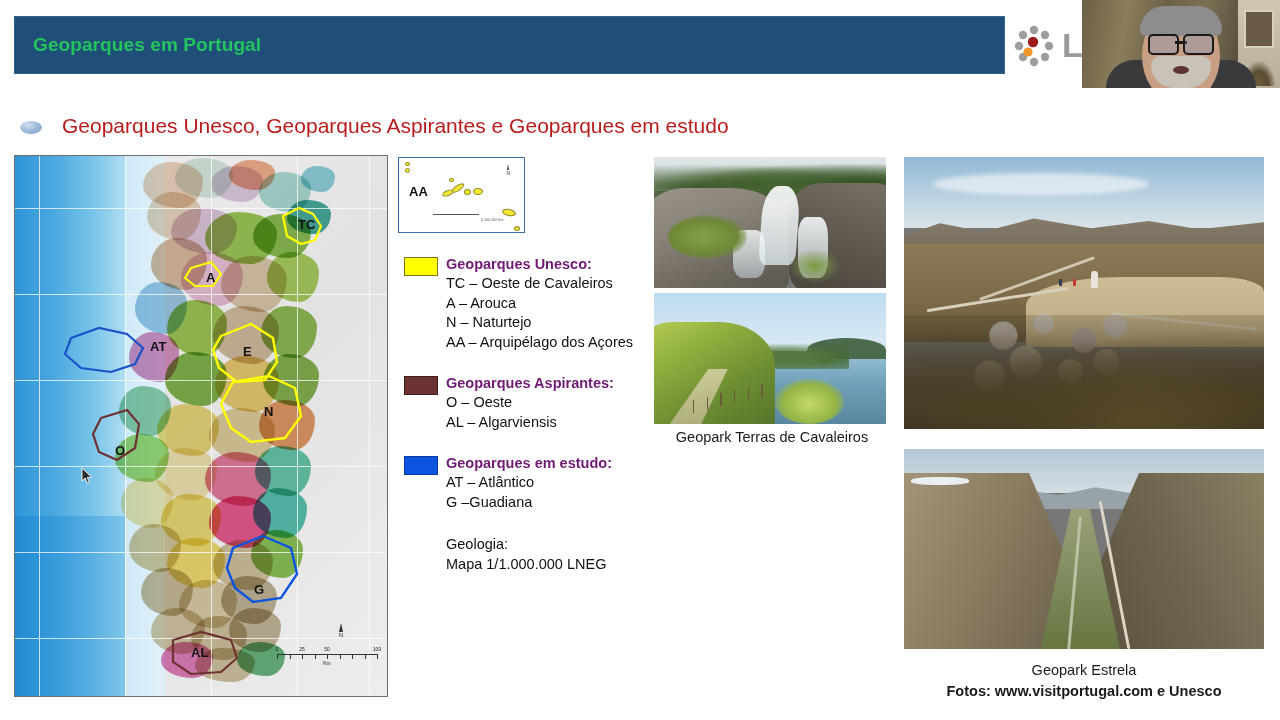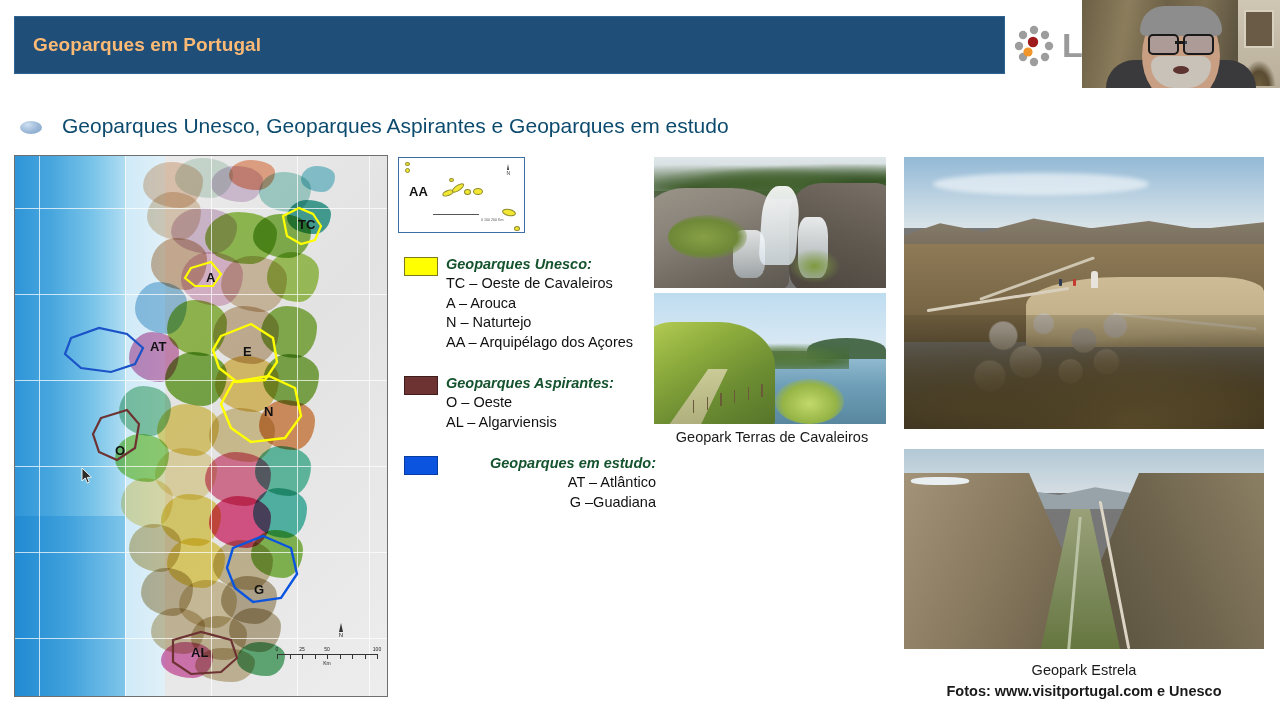--- a/index.html
+++ b/index.html
@@ -2,21 +2,21 @@
 <html><head>
 <meta charset="utf-8">
 <style>
   html,body{margin:0;padding:0;background:#ffffff;}
   body{width:1280px;height:720px;overflow:hidden;font-family:"Liberation Sans",sans-serif;color:#1a1a1a;}
   .slide{position:relative;width:1280px;height:720px;background:#fff;}
 
   
   .title-bar{position:absolute;left:14px;top:16px;width:989px;height:56px;background:#1f4e79;
              border:1px solid #2f6391;display:flex;align-items:center;}
-  .title-bar .title{color:#fdba74;font-size:19px;font-weight:bold;letter-spacing:.1px;margin-left:18px;}
+  .title-bar .title{color:#22c55e;font-size:19px;font-weight:bold;letter-spacing:.1px;margin-left:18px;}
 
   
   .logo{position:absolute;left:1012px;top:22px;width:180px;height:48px;}
   .logo-mark{position:absolute;left:0;top:2px;width:44px;height:44px;}
   .logo-word{position:absolute;left:50px;top:4px;font-size:34px;color:#9a9a9a;font-weight:600;letter-spacing:1px;}
 
   
   .webcam{position:absolute;left:1082px;top:0;width:198px;height:88px;overflow:hidden;background:#2a2620;}
   .wc-bg{position:absolute;inset:0;background:linear-gradient(100deg,#6b5f45 0%,#8b7d5c 22%,#6d6147 40%,#7d7054 58%,#5d5440 76%,#3c3730 100%);}
   .wc-wall{position:absolute;right:0;top:0;width:42px;height:88px;background:linear-gradient(180deg,#cfc6b4,#b8ae99);}
@@ -35,21 +35,21 @@
             background:#c9c4bd;border-radius:12px 12px 30px 30px;opacity:.92;}
   .wc-mouth{position:absolute;left:50%;top:66px;transform:translateX(-50%);width:16px;height:8px;background:#5d3430;border-radius:50%;}
   .wc-body{position:absolute;left:50%;bottom:0;transform:translateX(-50%);width:150px;height:28px;
            background:#3a3a3c;border-radius:40px 40px 0 0;}
   .wc-shirt{position:absolute;left:50%;bottom:0;transform:translateX(-50%);width:34px;height:16px;
             background:#e7e9ea;clip-path:polygon(50% 100%,0 0,100% 0);}
 
   
   .bullet{position:absolute;left:20px;top:121px;width:22px;height:13px;border-radius:50%;
           background:radial-gradient(ellipse at 35% 30%,#cfe0f2 0%,#9ab6d6 55%,#7fa3c8 100%);}
-  .subtitle{position:absolute;left:62px;top:114px;font-size:21px;color:#0c4a6e;white-space:nowrap;}
+  .subtitle{position:absolute;left:62px;top:114px;font-size:21px;color:#b91c1c;white-space:nowrap;}
 
   
   .map{position:absolute;left:14px;top:155px;width:372px;height:540px;border:1px solid #6f6f6f;
        background:#eef1f3;overflow:hidden;}
   .map-ocean{position:absolute;left:0;top:0;width:150px;height:100%;
      background:linear-gradient(90deg,#2f95d8 0%,#49a7de 25%,#79c4e9 52%,#b4dff3 75%,#dff0fa 100%);}
   .map-ocean2{position:absolute;left:0;top:360px;width:130px;height:180px;
      background:linear-gradient(90deg,#1f89d2 0%,#3d9fdb 40%,#8fcfee 100%);opacity:.9;}
   .map-shelf{position:absolute;left:110px;top:0;width:70px;height:100%;
      background:linear-gradient(90deg,#cfeaf8,#eef5f8);}
@@ -83,21 +83,21 @@
   .inset .sb{position:absolute;left:34px;bottom:14px;width:46px;height:3px;border-top:.8px solid #555;}
   .inset .sbt{position:absolute;left:82px;bottom:10px;font-size:3.6px;color:#555;}
 
   
   .legend{position:absolute;left:446px;top:255px;width:210px;}
   .lg-block{position:relative;margin-bottom:15px;}
   .sw{position:absolute;left:-42px;top:2px;width:32px;height:17px;}
   .sw.yellow{background:#ffff00;border:1.5px solid #7d7a1e;}
   .sw.brown{background:#6d3232;border:1.5px solid #3f1d1d;}
   .sw.blue{background:#0b54e0;border:1.5px solid #0a3ba0;}
-  .lg-head{font-size:14.5px;font-weight:bold;color:#14532d;line-height:19px;font-style:italic;}
+  .lg-head{font-size:14.5px;font-weight:bold;color:#701a75;line-height:19px;}
   .lg-item{font-size:14.5px;color:#111;line-height:19.5px;white-space:nowrap;}
   .geologia{margin-top:22px;}
   .geologia div{font-size:14.5px;color:#111;line-height:20px;}
 
   
   .ph{position:absolute;overflow:hidden;background:#777;}
   .cap{position:absolute;font-size:14.5px;color:#1a1a1a;text-align:center;}
 
   
   .p1{left:654px;top:157px;width:232px;height:131px;}
@@ -397,27 +397,31 @@
       <div class="lg-item">AA – Arquipélago dos Açores</div>
     </div>
 
     <div class="lg-block" style="margin-top:22px;">
       <div class="sw brown"></div>
       <div class="lg-head">Geoparques Aspirantes:</div>
       <div class="lg-item">O – Oeste</div>
       <div class="lg-item">AL – Algarviensis</div>
     </div>
 
-    <div class="lg-block" style="margin-top:22px;text-align:right;">
+    <div class="lg-block" style="margin-top:22px;">
       <div class="sw blue"></div>
       <div class="lg-head">Geoparques em estudo:</div>
       <div class="lg-item">AT – Atlântico</div>
       <div class="lg-item">G –Guadiana</div>
     </div>
 
+    <div class="geologia">
+      <div>Geologia:</div>
+      <div>Mapa 1/1.000.000 LNEG</div>
+    </div>
   </div>
 
   <div class="ph p1">
     <div class="sky"></div>
       <div class="trees"></div>
     <div class="rockL"></div>
       <div class="rockR"></div>
     <div class="fall"></div>
       <div class="fall2"></div>
       <div class="fall3"></div>

